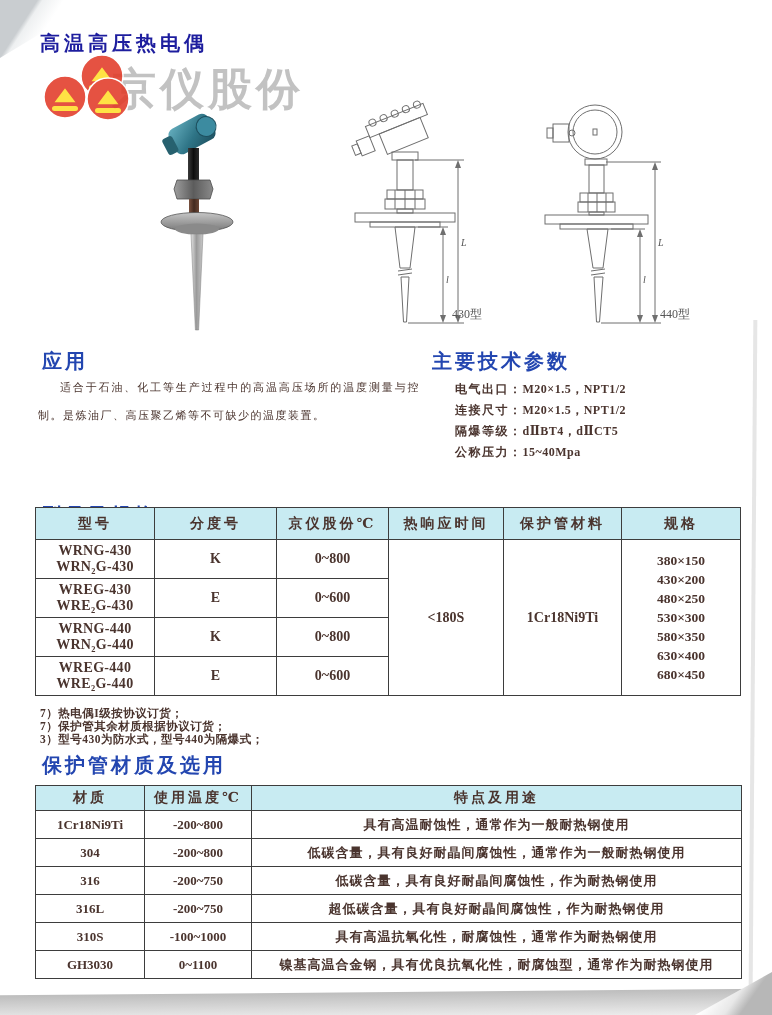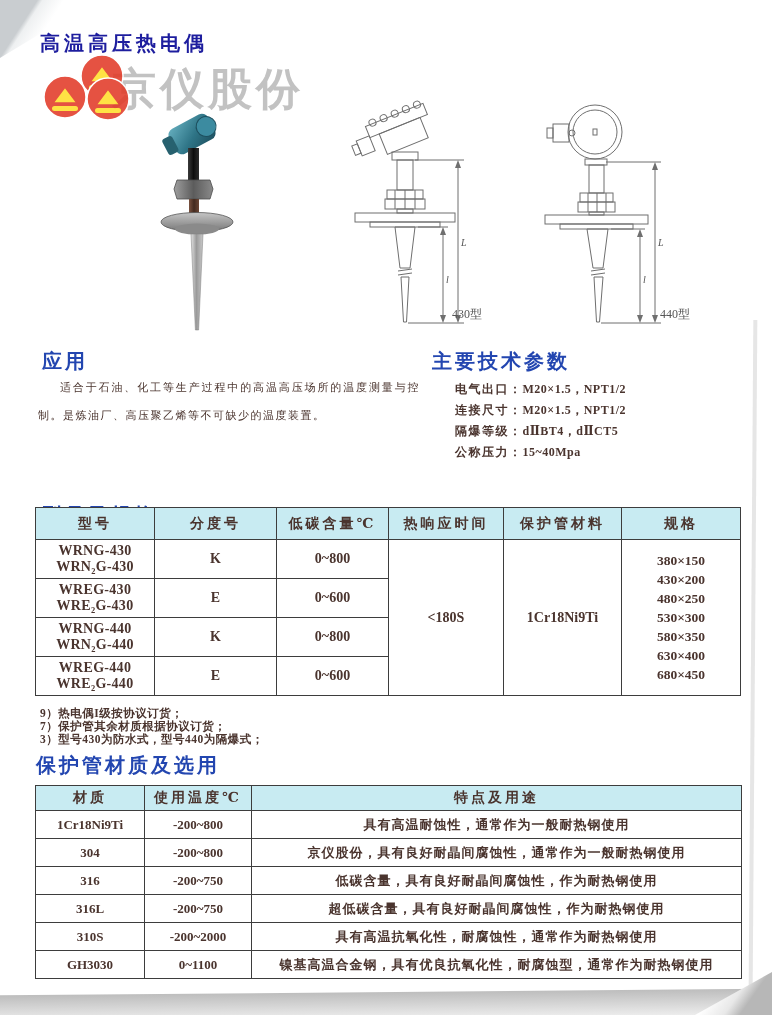--- a/index.html
+++ b/index.html
@@ -32,21 +32,21 @@
   .app-h{left:38px;top:344px;}
   .app-body{position:absolute;left:38px;top:374px;width:382px;margin:0;font-size:11px;line-height:27.5px;
     letter-spacing:1.5px;color:var(--ink);text-indent:2em;text-align:justify;}
   .tech-h{left:428px;top:344px;}
   .tp-list{position:absolute;left:455px;top:381px;color:var(--ink);}
   .tp-line{height:21px;font-size:12px;white-space:nowrap;}
   .tp-line .lab{letter-spacing:1.5px;font-weight:600;}
   .tp-line .val{letter-spacing:.5px;font-weight:600;}
 
   .model-h{left:38px;top:498px;}
-  .mat-h{left:32px;top:748px;}
+  .mat-h{left:38px;top:748px;}
 
   table.tbl{position:absolute;border-collapse:collapse;table-layout:fixed;color:var(--ink);}
   .tbl th,.tbl td{border:1.5px solid var(--border);text-align:center;vertical-align:middle;padding:0 2px;}
   .tbl th{background:var(--thead-bg);font-weight:600;font-size:14px;letter-spacing:3px;}
   .model-tbl{left:35px;top:507px;width:705px;}
   .model-tbl th{height:31px;}
   .model-tbl td{height:38px;font-size:14px;font-weight:600;}
   .model-tbl td.model-cell div{font-size:14px;line-height:16px;letter-spacing:.3px;}
   .model-tbl td.specs-cell div{font-size:13.5px;line-height:19px;}
   .mat-tbl{left:35px;top:785px;width:706px;}
@@ -235,21 +235,21 @@
         <col style="width:122px">
         <col style="width:112px">
       <col style="width:115px">
         <col style="width:118px">
         <col style="width:119px">
     </colgroup>
     <thead>
         <tr>
           <th>型号</th>
           <th>分度号</th>
-          <th>低碳含量℃</th>
+          <th>京仪股份℃</th>
           <th>热响应时间</th>
           <th>保护管材料</th>
           <th>规格</th>
         </tr>
       </thead>
     <tbody>
         <tr>
           <td class="model-cell">
             <div>WRNG-430</div>
             <div>WRN₂G-430</div>
@@ -289,21 +289,21 @@
             <div>WREG-440</div>
             <div>WRE₂G-440</div>
           </td>
           <td>E</td>
           <td>0~600</td>
         </tr>
       </tbody>
   </table>
 
   <div class="notes">
-      <div>9）热电偶I级按协议订货；</div>
+      <div>7）热电偶I级按协议订货；</div>
       <div>7）保护管其余材质根据协议订货；</div>
       <div>3）型号430为防水式，型号440为隔爆式；</div>
     </div>
 
   <h2 class="sec mat-h">保护管材质及选用</h2>
   <table class="tbl mat-tbl">
     <colgroup>
       <col style="width:109px">
         <col style="width:107px">
         <col style="width:490px">
@@ -317,35 +317,35 @@
       </thead>
     <tbody>
         <tr>
           <td>1Cr18Ni9Ti</td>
           <td>-200~800</td>
           <td class="feature-cell">具有高温耐蚀性，通常作为一般耐热钢使用</td>
         </tr>
         <tr>
           <td>304</td>
           <td>-200~800</td>
-          <td class="feature-cell">京仪股份，具有良好耐晶间腐蚀性，通常作为一般耐热钢使用</td>
+          <td class="feature-cell">低碳含量，具有良好耐晶间腐蚀性，通常作为一般耐热钢使用</td>
         </tr>
         <tr>
           <td>316</td>
           <td>-200~750</td>
           <td class="feature-cell">低碳含量，具有良好耐晶间腐蚀性，作为耐热钢使用</td>
         </tr>
         <tr>
           <td>316L</td>
           <td>-200~750</td>
           <td class="feature-cell">超低碳含量，具有良好耐晶间腐蚀性，作为耐热钢使用</td>
         </tr>
         <tr>
           <td>310S</td>
-          <td>-200~2000</td>
+          <td>-100~1000</td>
           <td class="feature-cell">具有高温抗氧化性，耐腐蚀性，通常作为耐热钢使用</td>
         </tr>
         <tr>
           <td>GH3030</td>
           <td>0~1100</td>
           <td class="feature-cell">镍基高温合金钢，具有优良抗氧化性，耐腐蚀型，通常作为耐热钢使用</td>
         </tr>
       </tbody>
   </table>
 

